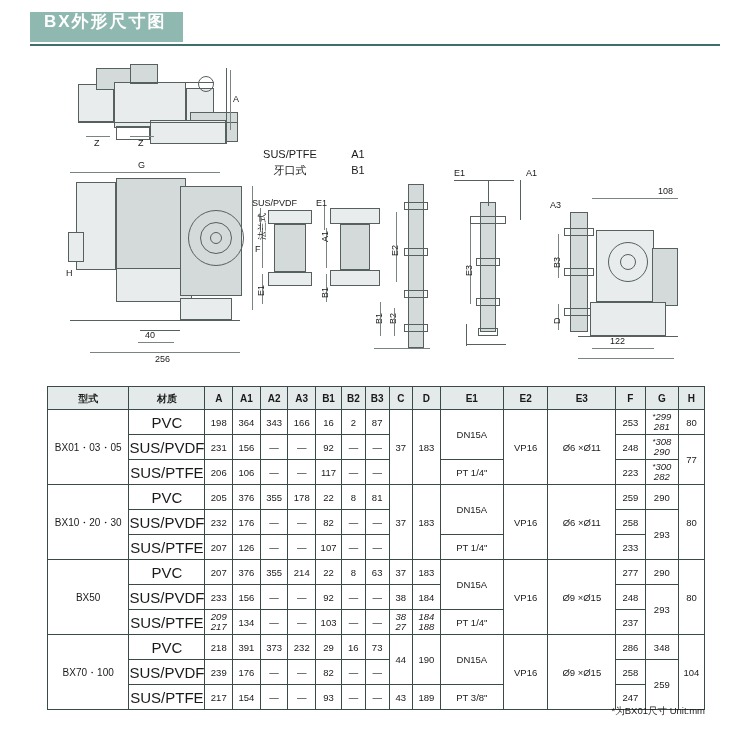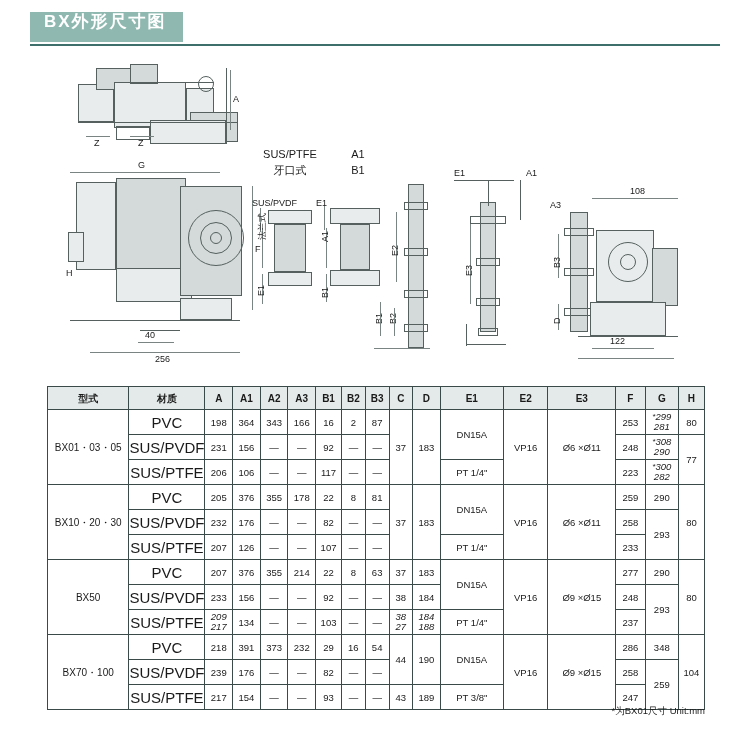--- a/index.html
+++ b/index.html
@@ -279,21 +279,21 @@
       <div class="dl vl thin" style="left:528px;top:252px;height:26px;"></div>
       <div class="lbl" style="left:522px;top:272px;transform:rotate(-90deg);transform-origin:left top;">D</div>
 
       <div class="boxfill" style="left:566px;top:178px;width:58px;height:72px;"></div>
       <div class="circ" style="left:578px;top:190px;width:40px;height:40px;"></div>
       <div class="circ" style="left:590px;top:202px;width:16px;height:16px;"></div>
       <div class="boxfill2" style="left:622px;top:196px;width:26px;height:58px;"></div>
       <div class="boxfill" style="left:560px;top:250px;width:76px;height:34px;"></div>
       <div class="dl hl" style="left:548px;top:284px;width:100px;"></div>
       <div class="dl hl thin" style="left:562px;top:146px;width:86px;"></div>
-      <div class="lbl" style="left:600px;top:134px;">108</div>
+      <div class="lbl" style="left:628px;top:134px;">108</div>
       <div class="dl hl thin" style="left:562px;top:296px;width:62px;"></div>
       <div class="lbl" style="left:580px;top:284px;text-align:center;">122</div>
       <div class="dl hl thin" style="left:548px;top:306px;width:96px;"></div>
       <div class="lbl" style="left:586px;top:306px;"></div>
     </div>
   </div>
 
   <div class="table-wrap">
     <table class="spec">
       <thead>
@@ -477,21 +477,21 @@
 
         <tr>
           <td class="model" rowspan="3">BX70・100</td>
           <td class="mat">PVC</td>
           <td>218</td>
           <td>391</td>
           <td>373</td>
           <td>232</td>
           <td>29</td>
           <td>16</td>
-          <td>54</td>
+          <td>73</td>
           <td rowspan="2">44</td>
           <td rowspan="2">190</td>
           <td rowspan="2">DN15A</td>
           <td rowspan="3">VP16</td>
           <td rowspan="3">Ø9 ×Ø15</td>
           <td>286</td>
           <td>348</td>
           <td rowspan="3">104</td>
         </tr>
         <tr>

